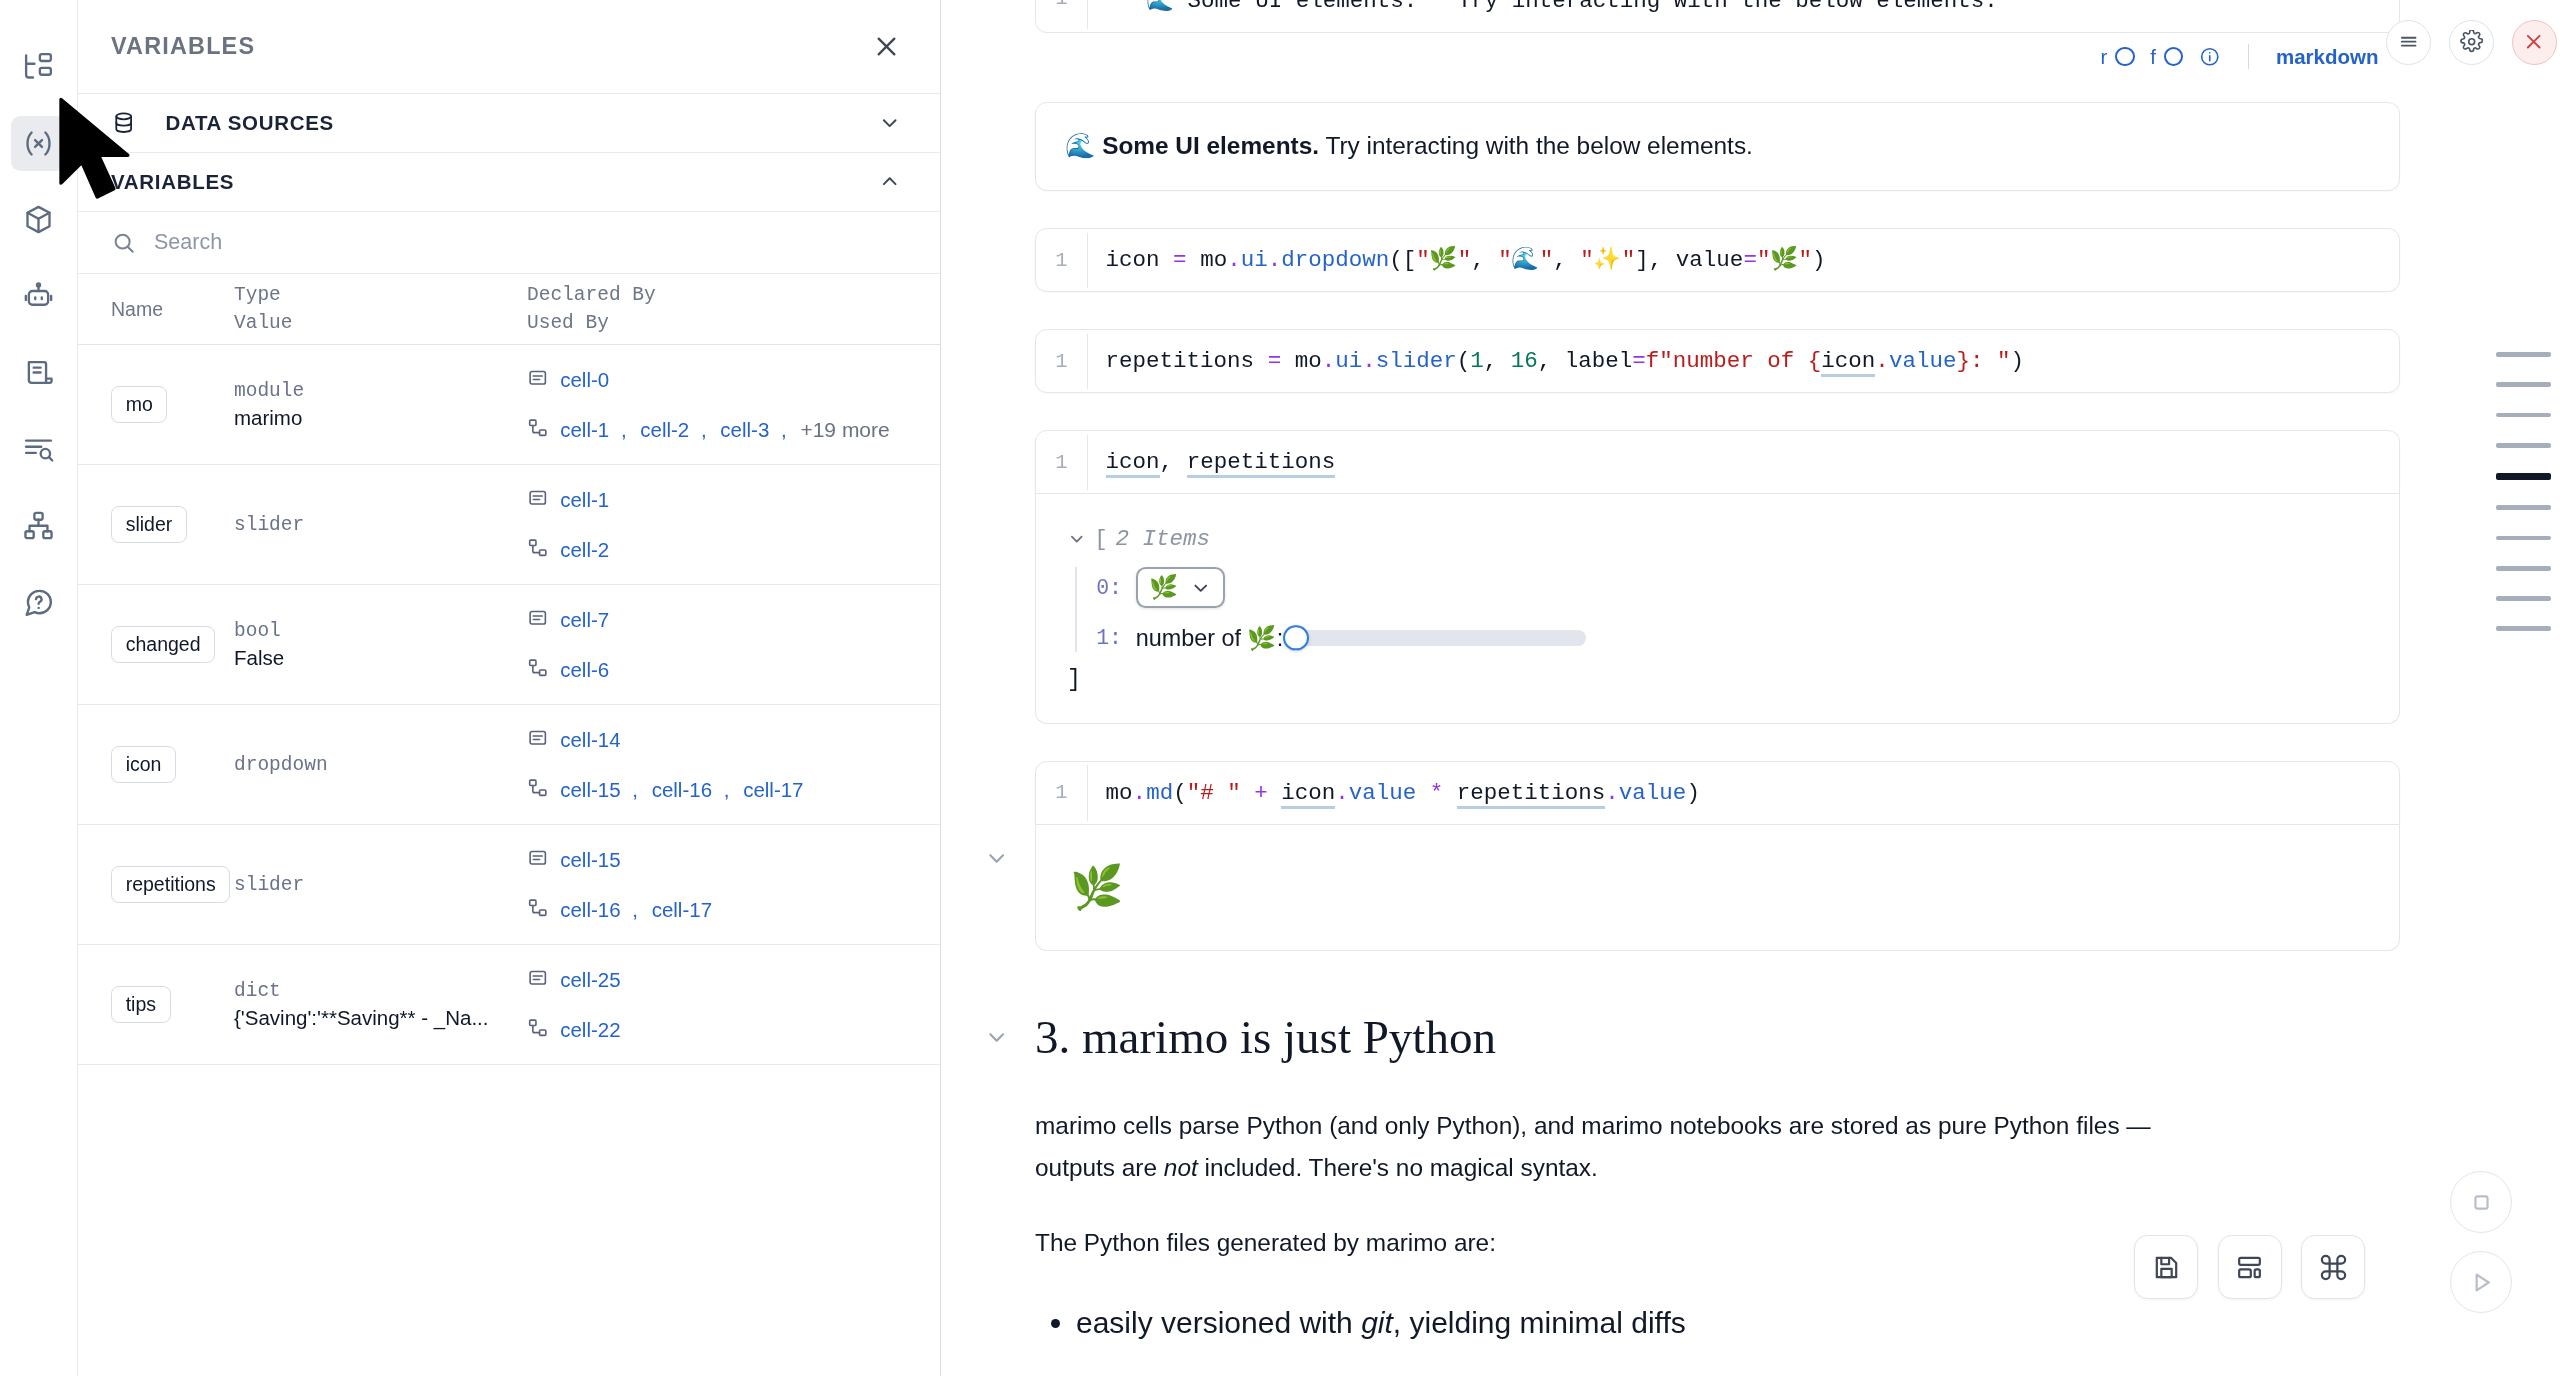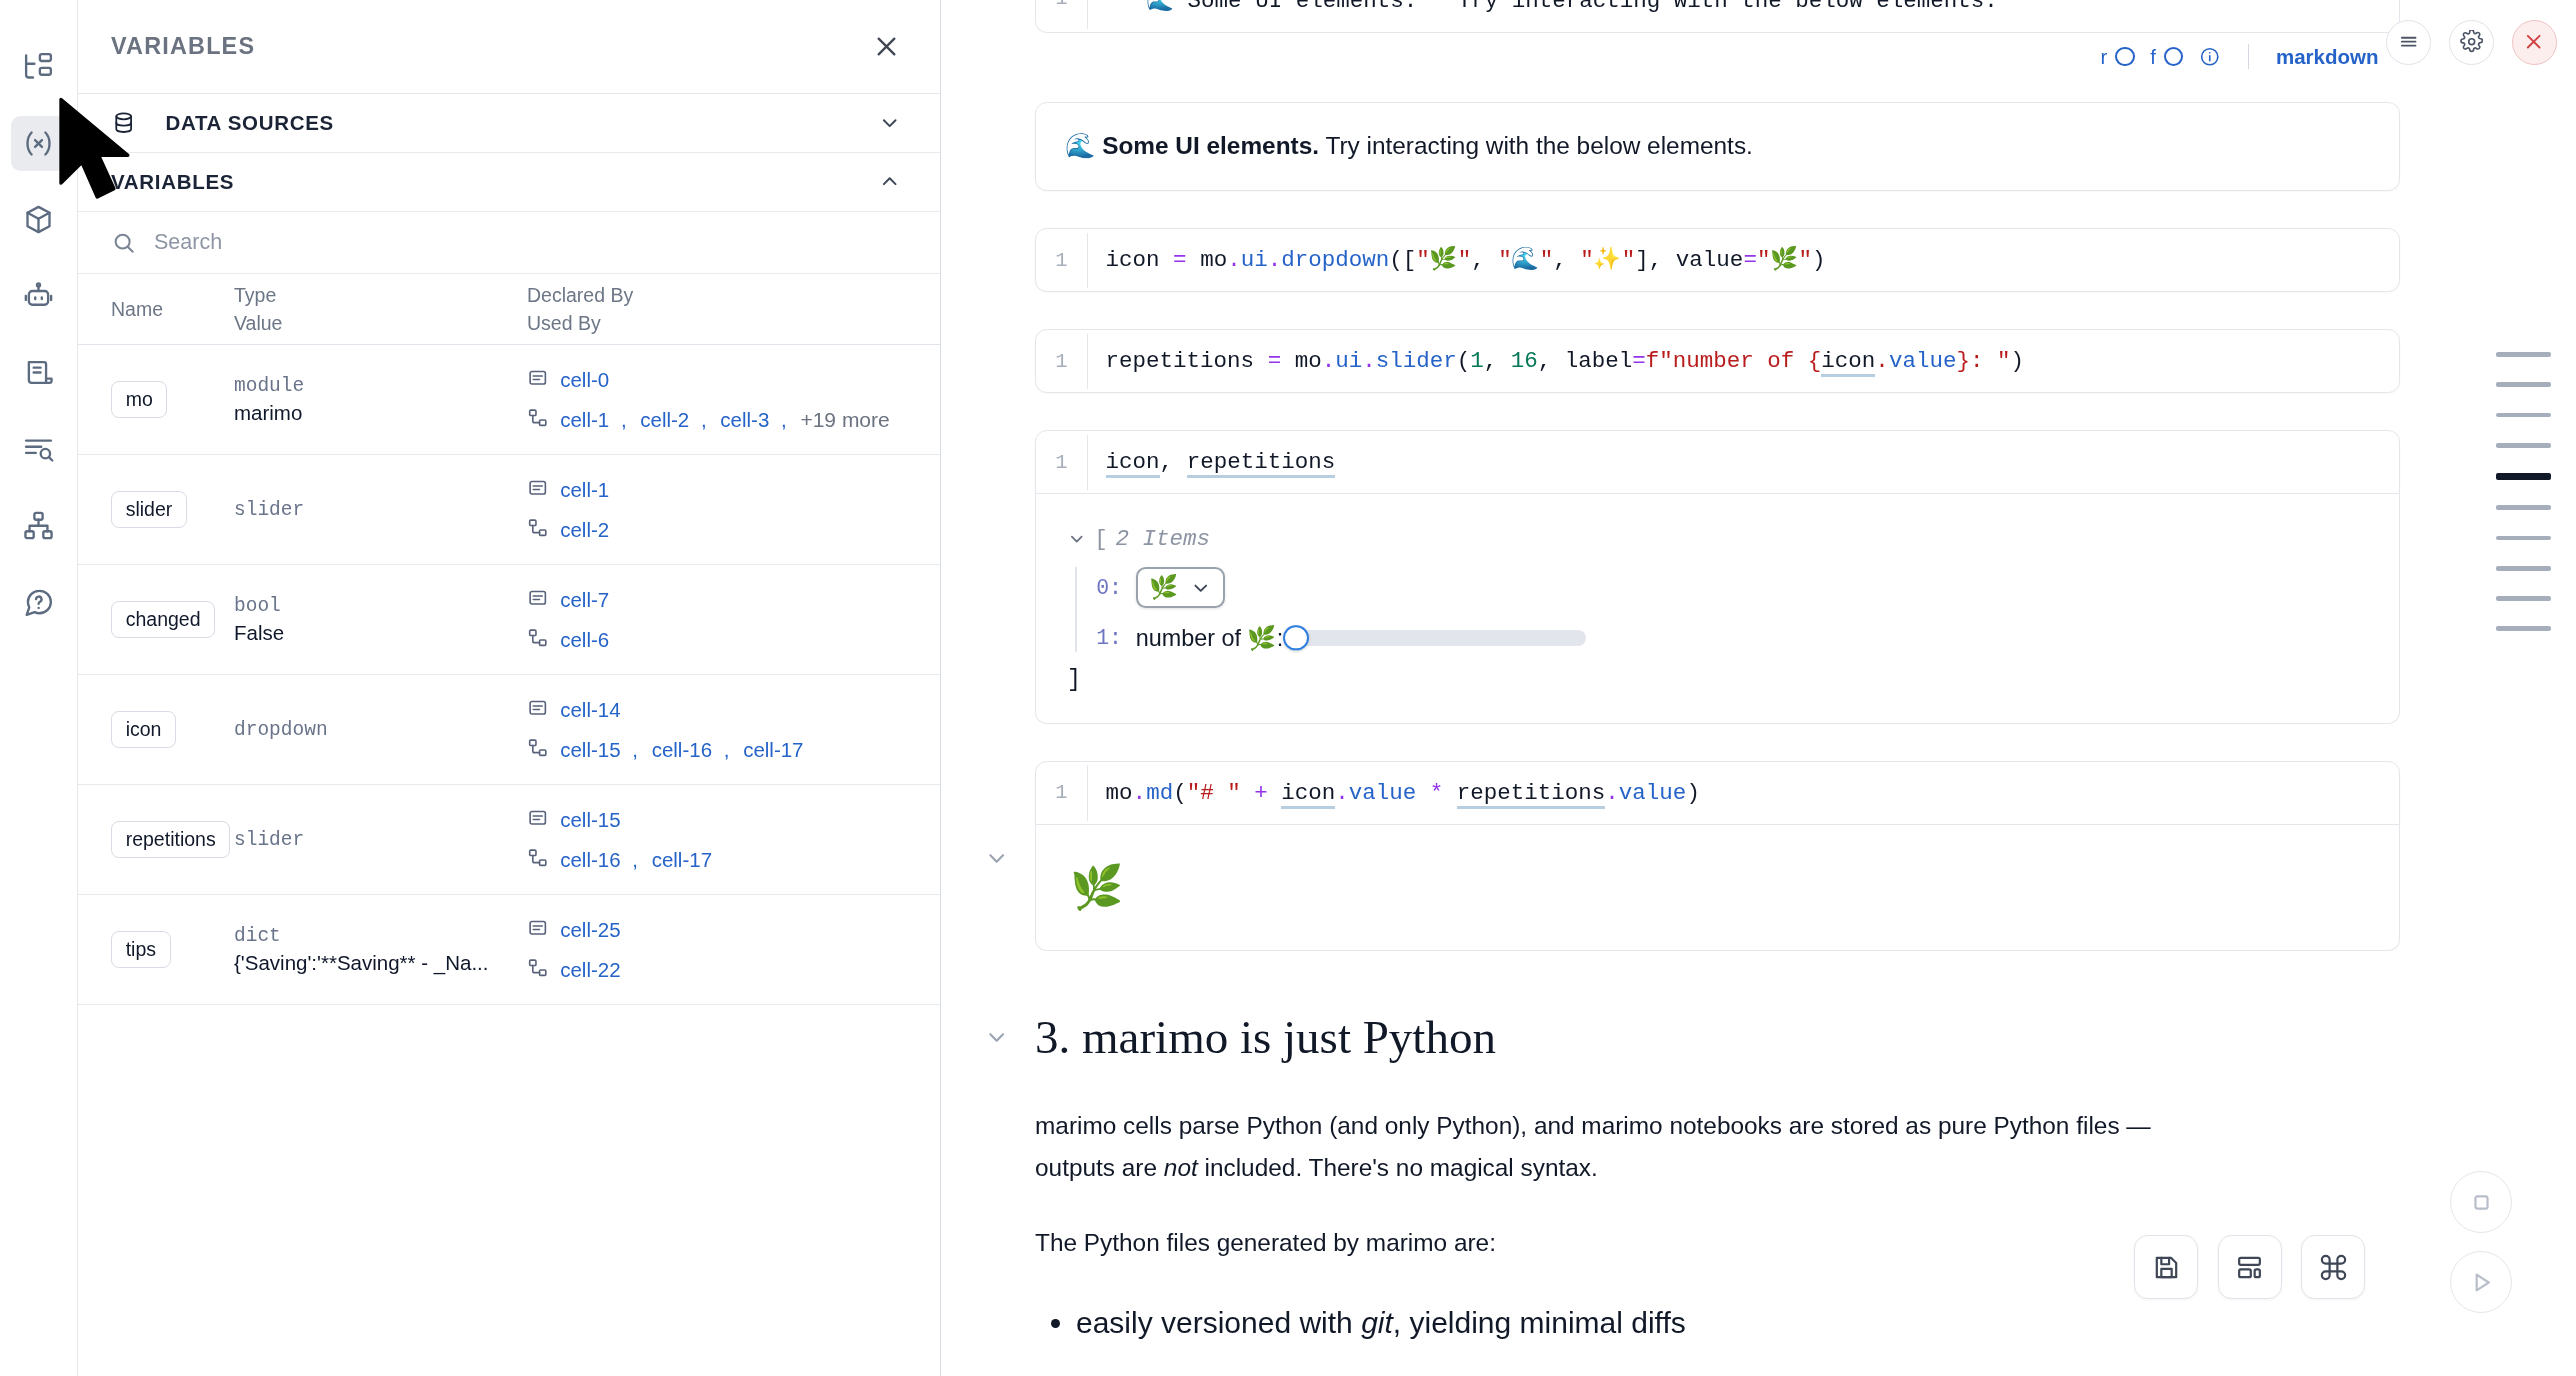--- a/index.html
+++ b/index.html
@@ -68,39 +68,39 @@
 
   table.vars { width: 100%; border-collapse: collapse; table-layout: fixed; }
   table.vars th {
     text-align: left; font-weight: 400; color: #6c7686; font-size: 19.5px;
     padding: 9.8px 0; vertical-align: middle;
   }
   .thead-row { border-bottom: 1px solid #e1e4ea; }
   .th-name { width: 156px; padding-left: 33px !important; }
   .th-type { width: 293px; }
   .th-decl { }
-  .th-stack { display: flex; flex-direction: column; gap: 5.9px; line-height: 1.15; }
+  .th-stack { display: flex; flex-direction: column; gap: 5.9px; line-height: 1.15; font-family: Liberation Mono, monospace; }
 
   table.vars td { padding: 21.5px 0; border-bottom: 1px solid #e6e9ee; vertical-align: middle; }
   .name-cell { padding-left: 33px !important; }
   .name-chip {
     display: inline-block; border: 1px solid #d7dbe3; border-radius: 7.8px;
     padding: 5.9px 13.7px; font-size: 19.5px; color: #10182a;
     background: #fff; white-space: nowrap;
   }
   .type-txt {
     font-family: "Liberation Mono", monospace; font-size: 19.5px; color: #69738a;
     line-height: 1.35;
   }
   .val-txt {
     font-size: 20.5px; color: #0f172a; line-height: 1.35;
     white-space: nowrap; overflow: hidden; text-overflow: ellipsis;
     max-width: 283px;
   }
-  .cells-stack { display: flex; flex-direction: column; gap: 15px; }
+  .cells-stack { display: flex; flex-direction: column; gap: 25px; }
   .cells-line { display: flex; align-items: center; gap: 11.7px; flex-wrap: nowrap; }
   .cells-line svg { width: 21.5px; height: 21.5px; color: #58627a; flex: none; }
   .cell-link { color: #2563c9; font-size: 20.5px; cursor: pointer; white-space: nowrap; }
   .cell-sep { color: #2563c9; font-size: 20.5px; margin-right: 2px; }
   .more-txt { color: #6b7280; font-size: 21px; white-space: nowrap; }
 
   
   .notebook {
     flex: 1; height: 100%; position: relative; background: #fff;
     overflow: hidden;

